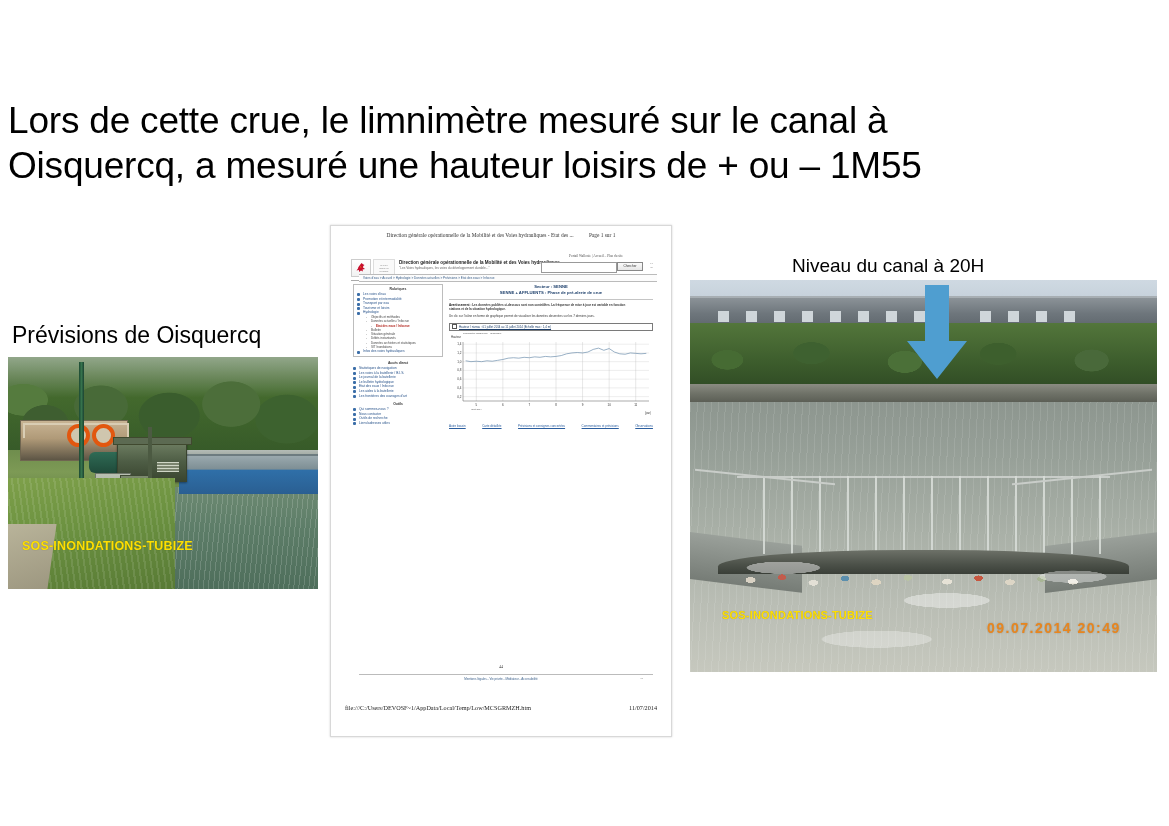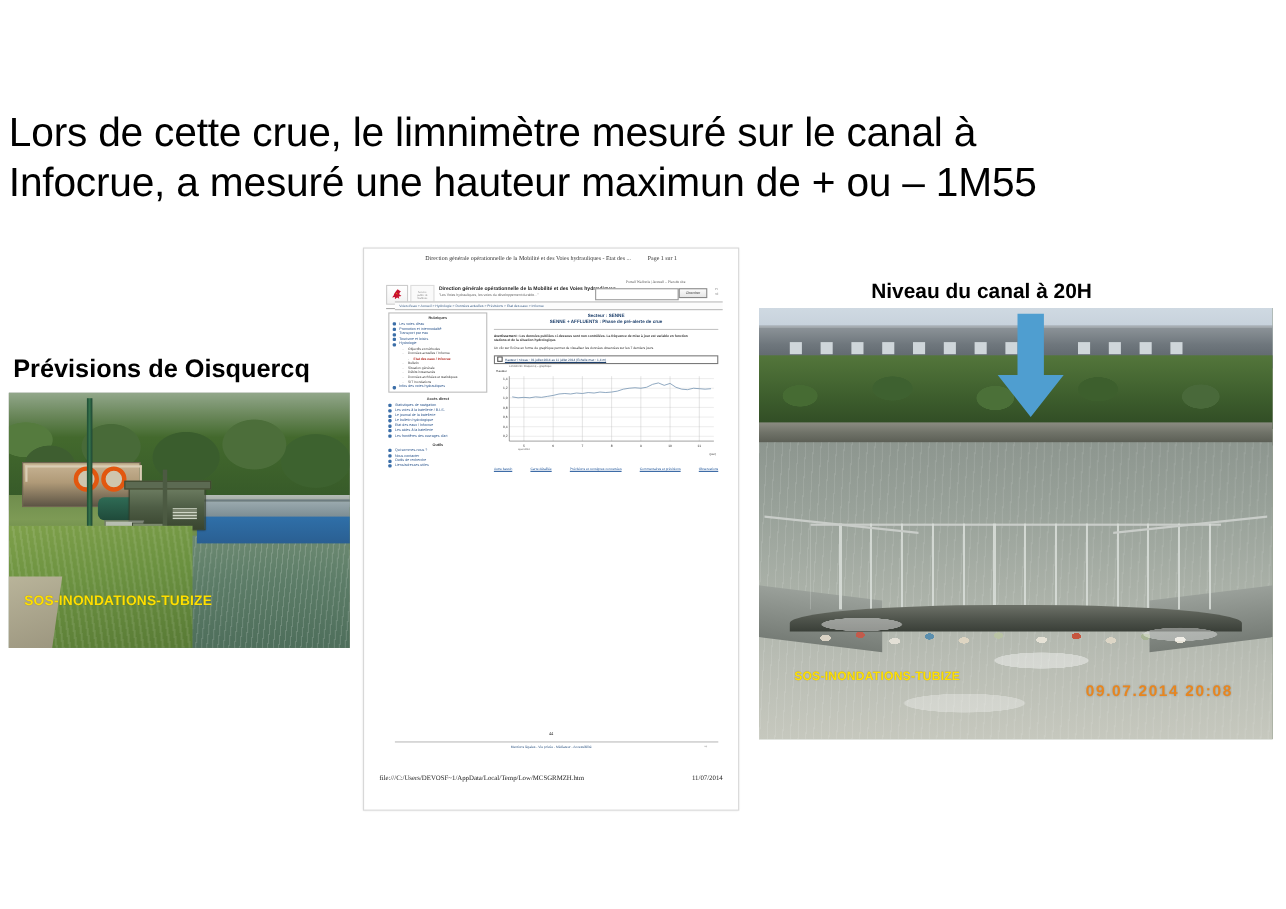--- a/index.html
+++ b/index.html
@@ -14,21 +14,21 @@
   #title-block{
     position:absolute;left:8px;top:98px;width:1155px;
     font-size:37px;line-height:45px;color:#000;font-weight:400;
     letter-spacing:-0.2px;white-space:nowrap;
   }
   #title-block .tl{display:block;}
 
   
   .photo{position:absolute;overflow:hidden;background:#6b7a63;}
   .cap{
-    position:absolute;font-weight:bold;color:#000;white-space:nowrap;
+    position:absolute;font-weight:normal;color:#000;white-space:nowrap;
   }
   .wm{
     position:absolute;color:#ffe000;font-weight:bold;
     font-family:"Liberation Sans",sans-serif;
     text-shadow:0 0 1px rgba(0,0,0,.35);
     letter-spacing:.2px;
   }
 
   
   #photo-limnimetre{left:8px;top:357px;width:310px;height:232px;}
@@ -253,21 +253,21 @@
   #doc-file{position:absolute;left:14px;top:478px;font-size:6.2px;color:#222;white-space:nowrap;}
   #doc-date{position:absolute;right:14px;top:478px;font-size:6.2px;color:#222;white-space:nowrap;}
 </style>
 </head>
 <body>
 
 <div class="slide">
 
   <div id="title-block">
     <span class="tl">Lors de cette crue, le limnimètre mesuré sur le canal à</span>
-    <span class="tl">Infocrue, a mesuré une hauteur maximun de + ou – 1M55</span>
+    <span class="tl">Oisquercq, a mesuré une hauteur loisirs de + ou – 1M55</span>
   </div>
 
   <div id="cap-limnimetre" class="cap">Prévisions de Oisquercq</div>
   <div id="photo-limnimetre" class="photo">
     <div class="lp-sky"></div>
     <div class="lp-trees"></div>
     <div class="lp-bank"></div>
     <div class="lp-water"></div>
     <div class="lp-barge2"></div>
     <div class="lp-barge"></div>
@@ -317,21 +317,21 @@
     <div class="cp-rail l"></div>
     <div class="cp-rail r"></div>
     <div class="cp-weir"></div>
     <div class="cp-debris"></div>
     <div class="cp-foam"></div>
   </div>
   <svg id="arrow-canal" viewBox="0 0 64 95">
     <polygon points="20,0 44,0 44,56 62,56 32,94 2,56 20,56" fill="#4f9ed0"></polygon>
   </svg>
   <div id="wm-canal" class="wm">SOS-INONDATIONS-TUBIZE</div>
-  <div id="ts-canal">09.07.2014  20:08</div>
+  <div id="ts-canal">09.07.2014  20:49</div>
 
   <div id="doc-page">
 
     <div id="doc-print-header">
       <span>Direction générale opérationnelle de la Mobilité et des Voies hydrauliques - Etat des ...</span>
       <span class="pg">Page 1 sur 1</span>
     </div>
 
     <div id="wal-header" class="wb">
       <div id="wal-portal">Portail Wallonie | Accueil – Plan du site</div>

